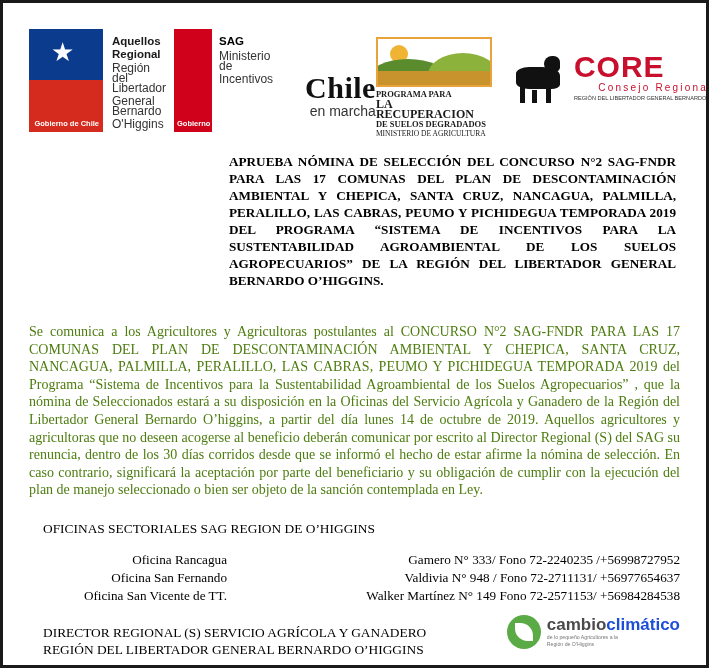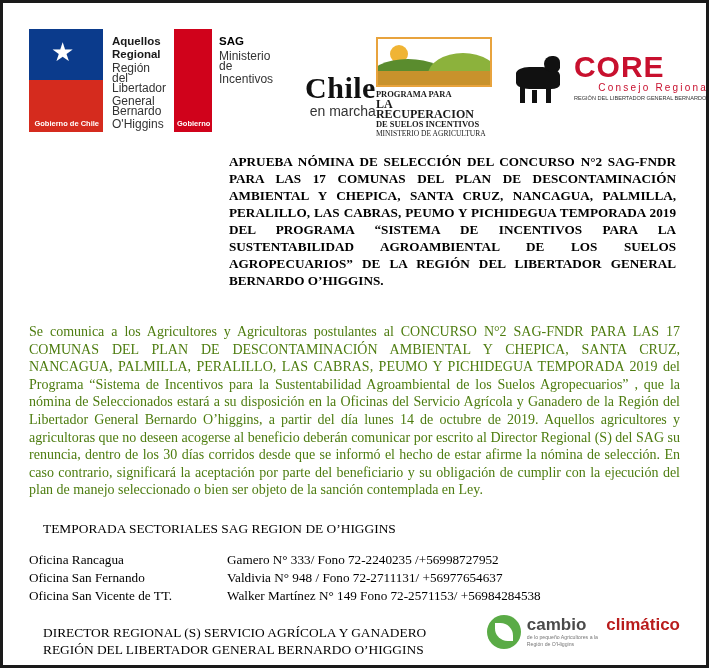--- a/index.html
+++ b/index.html
@@ -305,20 +305,21 @@
     padding-left: 14px;
   }
   .offices {
     margin-top: 14px;
     font-size: 13.2px;
     line-height: 17.8px;
     color: #000000;
   }
   .office-row {
     display: flex;
+    text-align: right;
   }
   .office-name {
     width: 198px;
     flex: 0 0 auto;
   }
   .office-detail {
     flex: 1 1 auto;
   }
   .signature {
     margin-top: 20px;
@@ -354,21 +355,21 @@
   .cc-text {
     margin-left: 6px;
   }
   .cc-text .cc1 {
     font-family: "Liberation Sans", sans-serif;
     font-size: 17px;
     font-weight: bold;
     color: #4a4a4a;
     line-height: 18px;
   }
-  .cc-text .cc1 .grn { color: #b91c1c; margin-left: 20px; }
+  .cc-text .cc1 .grn { color: #1d4ed8; }
   .cc-text .cc2 {
     font-family: "Liberation Sans", sans-serif;
     font-size: 5.2px;
     color: #777777;
     line-height: 7px;
   }
 </style>
 </head>
 <body>
 
@@ -413,21 +414,21 @@
       <div class="suelos">
         <div class="art">
           <div class="sun"></div>
           <div class="hill"></div>
           <div class="hill2"></div>
           <div class="field"></div>
         </div>
         <div class="txt">
           <div>PROGRAMA PARA</div>
           <div class="big">LA  RECUPERACION</div>
-          <div>DE SUELOS INCENTIVOS</div>
+          <div>DE SUELOS DEGRADADOS</div>
           <div class="min">MINISTERIO DE AGRICULTURA</div>
         </div>
       </div>
 
       <div class="core">
         <div class="horse">
           <div class="body"></div>
           <div class="head"></div>
           <div class="leg1"></div>
           <div class="leg2"></div>
@@ -439,21 +440,21 @@
           <div class="c-sub2">REGIÓN DEL LIBERTADOR GENERAL BERNARDO O'HIGGINS</div>
         </div>
       </div>
 
     </div>
 
     <div class="title-block">APRUEBA NÓMINA DE SELECCIÓN DEL CONCURSO N°2 SAG-FNDR PARA LAS 17 COMUNAS DEL PLAN DE DESCONTAMINACIÓN AMBIENTAL Y CHEPICA, SANTA CRUZ, NANCAGUA, PALMILLA, PERALILLO, LAS CABRAS, PEUMO Y PICHIDEGUA TEMPORADA 2019 DEL PROGRAMA “SISTEMA DE INCENTIVOS PARA LA SUSTENTABILIDAD AGROAMBIENTAL DE LOS SUELOS AGROPECUARIOS” DE LA REGIÓN DEL LIBERTADOR GENERAL BERNARDO O’HIGGINS.</div>
 
     <div class="para">Se comunica a los Agricultores y Agricultoras postulantes al CONCURSO N°2 SAG-FNDR PARA LAS 17 COMUNAS DEL PLAN DE DESCONTAMINACIÓN AMBIENTAL Y CHEPICA, SANTA CRUZ, NANCAGUA, PALMILLA, PERALILLO, LAS CABRAS, PEUMO Y PICHIDEGUA TEMPORADA 2019 del Programa “Sistema de Incentivos para la Sustentabilidad Agroambiental de los Suelos Agropecuarios” , que la nómina de Seleccionados estará a su disposición en la Oficinas del Servicio Agrícola y Ganadero  de la Región del Libertador General Bernardo O’higgins, a partir del día lunes 14 de octubre de 2019. Aquellos agricultores y agricultoras que no deseen acogerse al beneficio deberán comunicar por escrito al Director Regional (S) del SAG su renuncia, dentro de los 30 días corridos desde que se informó el hecho de estar afirme la nómina de selección. En caso contrario, significará la aceptación por parte del beneficiario y su obligación de cumplir con la ejecución del plan de manejo seleccionado o bien ser objeto de la sanción contemplada en Ley.</div>
 
-    <div class="section-head">TEMPORADA SECTORIALES SAG REGION DE O’HIGGINS</div>
+    <div class="section-head">OFICINAS SECTORIALES SAG REGION DE O’HIGGINS</div>
 
     <div class="offices">
       <div class="office-row">
         <div class="office-name">Oficina Rancagua</div>
         <div class="office-detail">Gamero N° 333/ Fono 72-2240235 /+56998727952</div>
       </div>
       <div class="office-row">
         <div class="office-name">Oficina San Fernando</div>
         <div class="office-detail">Valdivia  N° 948 / Fono 72-2711131/ +56977654637</div>
       </div>

